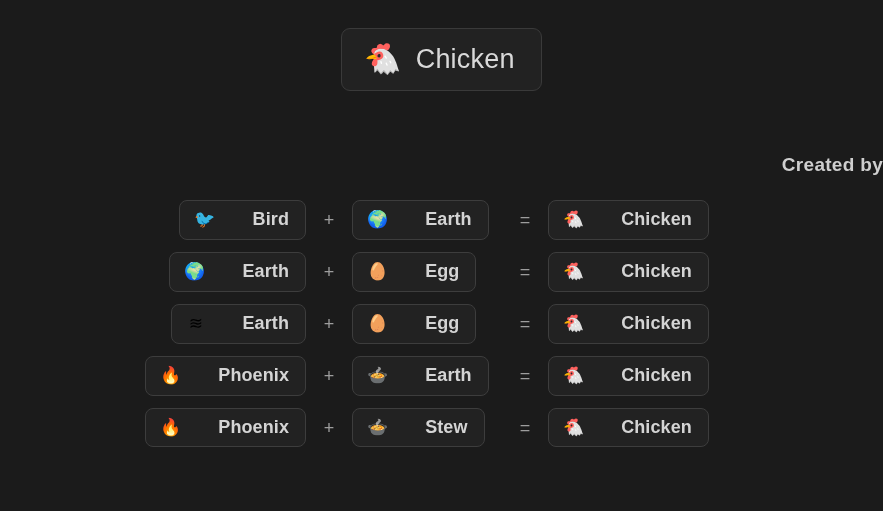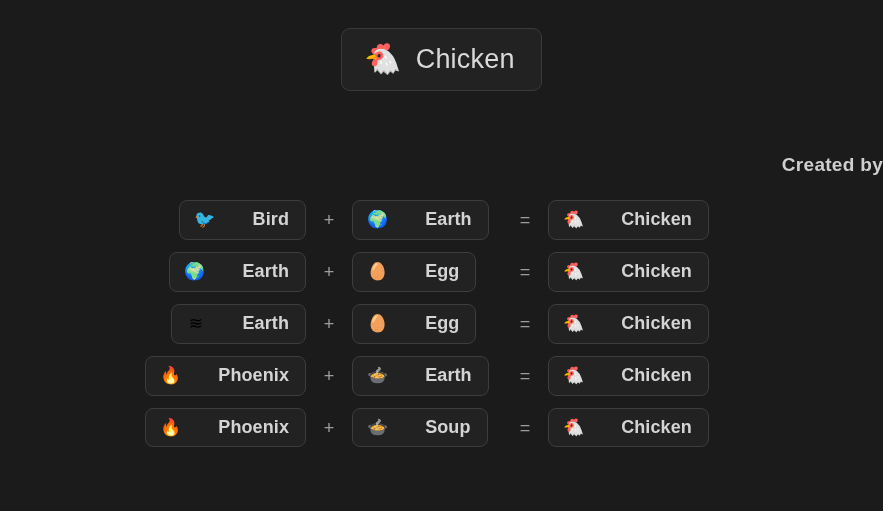--- a/index.html
+++ b/index.html
@@ -224,21 +224,21 @@
       <div class="cell-left">
         <div class="chip">
           <span class="chip-emoji">🔥</span>
           <span class="chip-label">Phoenix</span>
         </div>
       </div>
       <div class="op">+</div>
       <div class="cell-mid">
         <div class="chip">
           <span class="chip-emoji">🍲</span>
-          <span class="chip-label">Soup</span>
+          <span class="chip-label">Stew</span>
         </div>
       </div>
       <div class="op">=</div>
       <div class="cell-right">
         <div class="chip">
           <span class="chip-emoji">🐔</span>
           <span class="chip-label">Chicken</span>
         </div>
       </div>
     </div>

